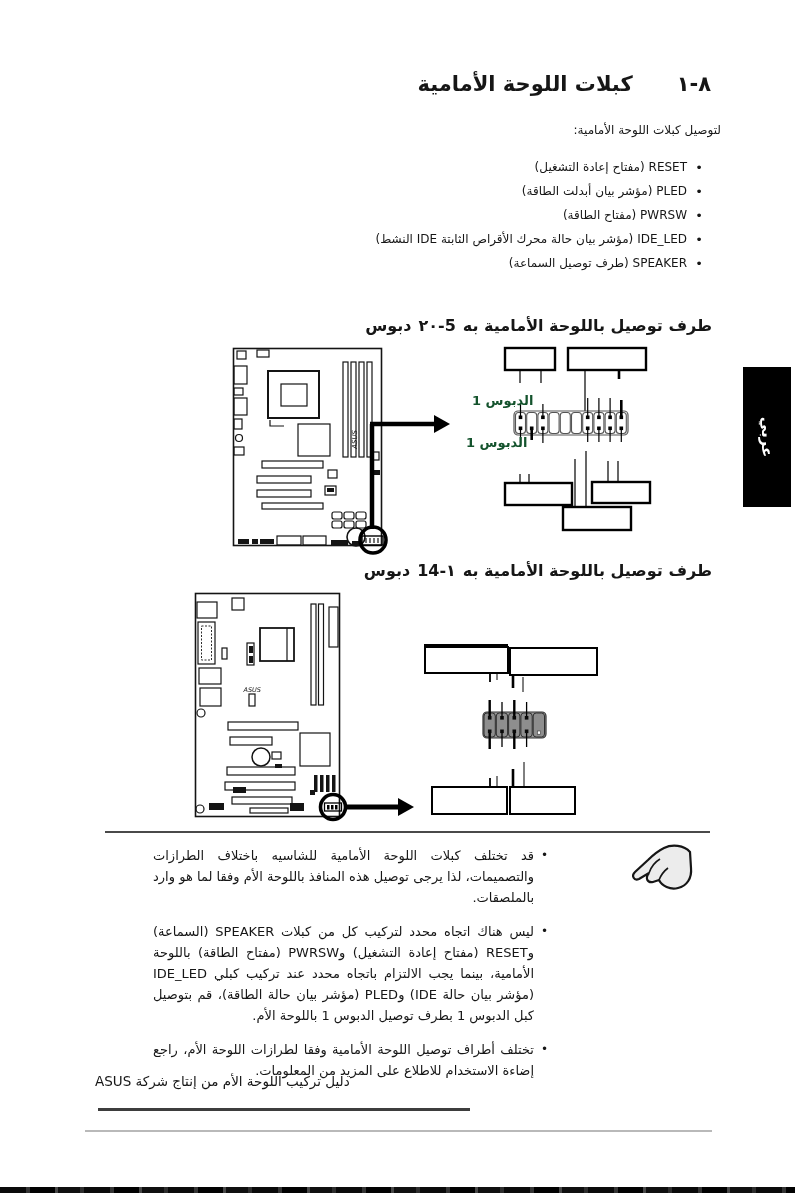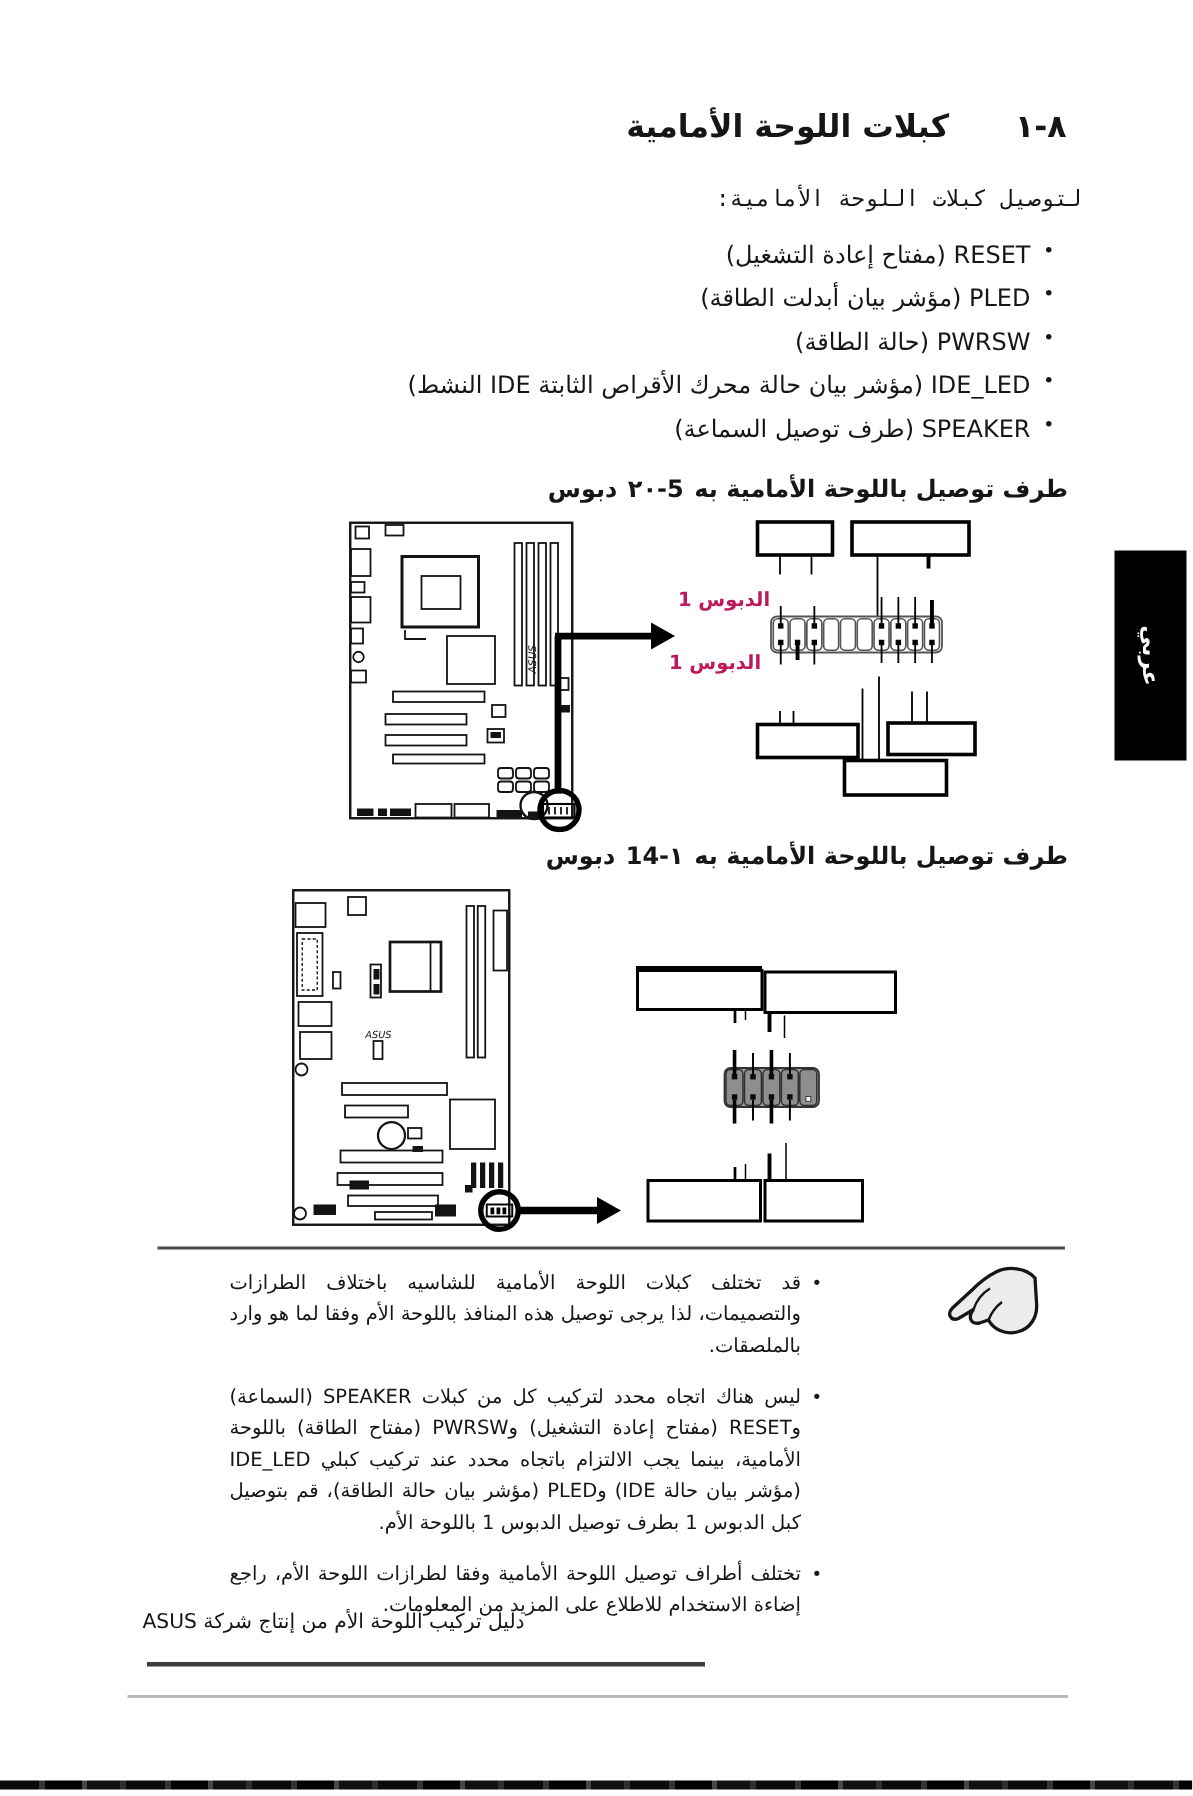--- a/index.html
+++ b/index.html
@@ -2,30 +2,30 @@
 <html lang="ar"><head>
 <meta charset="utf-8">
 <style>
   html,body{margin:0;padding:0;background:#fff;}
   .page{position:relative;width:795px;height:1197px;background:#ffffff;overflow:hidden;
         font-family:"DejaVu Sans",sans-serif;color:#161616;direction:rtl;}
   .abs{position:absolute;}
   .title-row{top:72px;right:84px;display:flex;direction:rtl;gap:44px;
              font-size:21px;font-weight:bold;white-space:nowrap;}
   .ltr-num{direction:ltr;unicode-bidi:bidi-override;}
-  .intro{top:123px;right:74px;font-size:15px;white-space:nowrap;font-family:Liberation Mono, monospace;}
+  .intro{top:123px;right:74px;font-size:12px;white-space:nowrap;}
   .bullets{top:160px;right:92px;direction:rtl;}
-  .bullet{position:relative;padding-right:16px;margin-bottom:10px;font-size:16px;
+  .bullet{position:relative;padding-right:16px;margin-bottom:10px;font-size:12px;
           text-align:right;white-space:nowrap;}
   .bullet::before{content:"•";position:absolute;right:0;top:0;font-size:13px;}
   .caption{right:83px;display:flex;direction:rtl;gap:7px;font-size:16px;font-weight:bold;white-space:nowrap;}
   .caption1{top:316px;}
   .caption2{top:561px;}
   .fig{position:absolute;}
-  .pin1-label{color:#be185d;font-weight:bold;font-size:13px;direction:rtl;white-space:nowrap;}
+  .pin1-label{color:#14532d;font-weight:bold;font-size:13px;direction:rtl;white-space:nowrap;margin-left:20px;}
   .side-tab{left:743px;top:367px;width:48px;height:140px;background:#000;
             display:flex;align-items:center;justify-content:center;}
   .side-tab span{color:#fff;font-size:15px;font-weight:bold;transform:rotate(90deg);letter-spacing:1px;}
   .hline{position:absolute;}
   .notes-line-top{left:105px;top:831px;width:605px;height:2px;background:#4a4a4a;}
   .notes-line-bottom{left:98px;top:1108px;width:372px;height:3px;background:#3d3d3d;}
   .footer-line{left:85px;top:1130px;width:627px;height:2px;background:#b9b9b9;}
   .notes{top:845px;right:247px;width:443px;direction:rtl;}
   .note{position:relative;padding-right:14px;margin-bottom:13px;font-size:13px;
         line-height:21px;text-align:justify;text-justify:inter-word;margin-left:48px;}
@@ -44,21 +44,21 @@
   <div class="abs title-row">
     <span class="ltr-num">١-٨</span>
     <span>كبلات اللوحة الأمامية</span>
   </div>
 
   <div class="abs intro">لتوصيل كبلات اللوحة الأمامية:</div>
 
   <div class="abs bullets">
     <div class="bullet">RESET (مفتاح إعادة التشغيل)</div>
     <div class="bullet">PLED (مؤشر بيان أبدلت الطاقة)</div>
-    <div class="bullet">PWRSW (حالة الطاقة)</div>
+    <div class="bullet">PWRSW (مفتاح الطاقة)</div>
     <div class="bullet">IDE_LED (مؤشر بيان حالة محرك الأقراص الثابتة IDE النشط)</div>
     <div class="bullet">SPEAKER (طرف توصيل السماعة)</div>
   </div>
 
   <div class="abs caption caption1">
     <span>طرف توصيل باللوحة الأمامية به</span>
     <span class="ltr-num">٢٠-5</span>
     <span>دبوس</span>
   </div>
 

